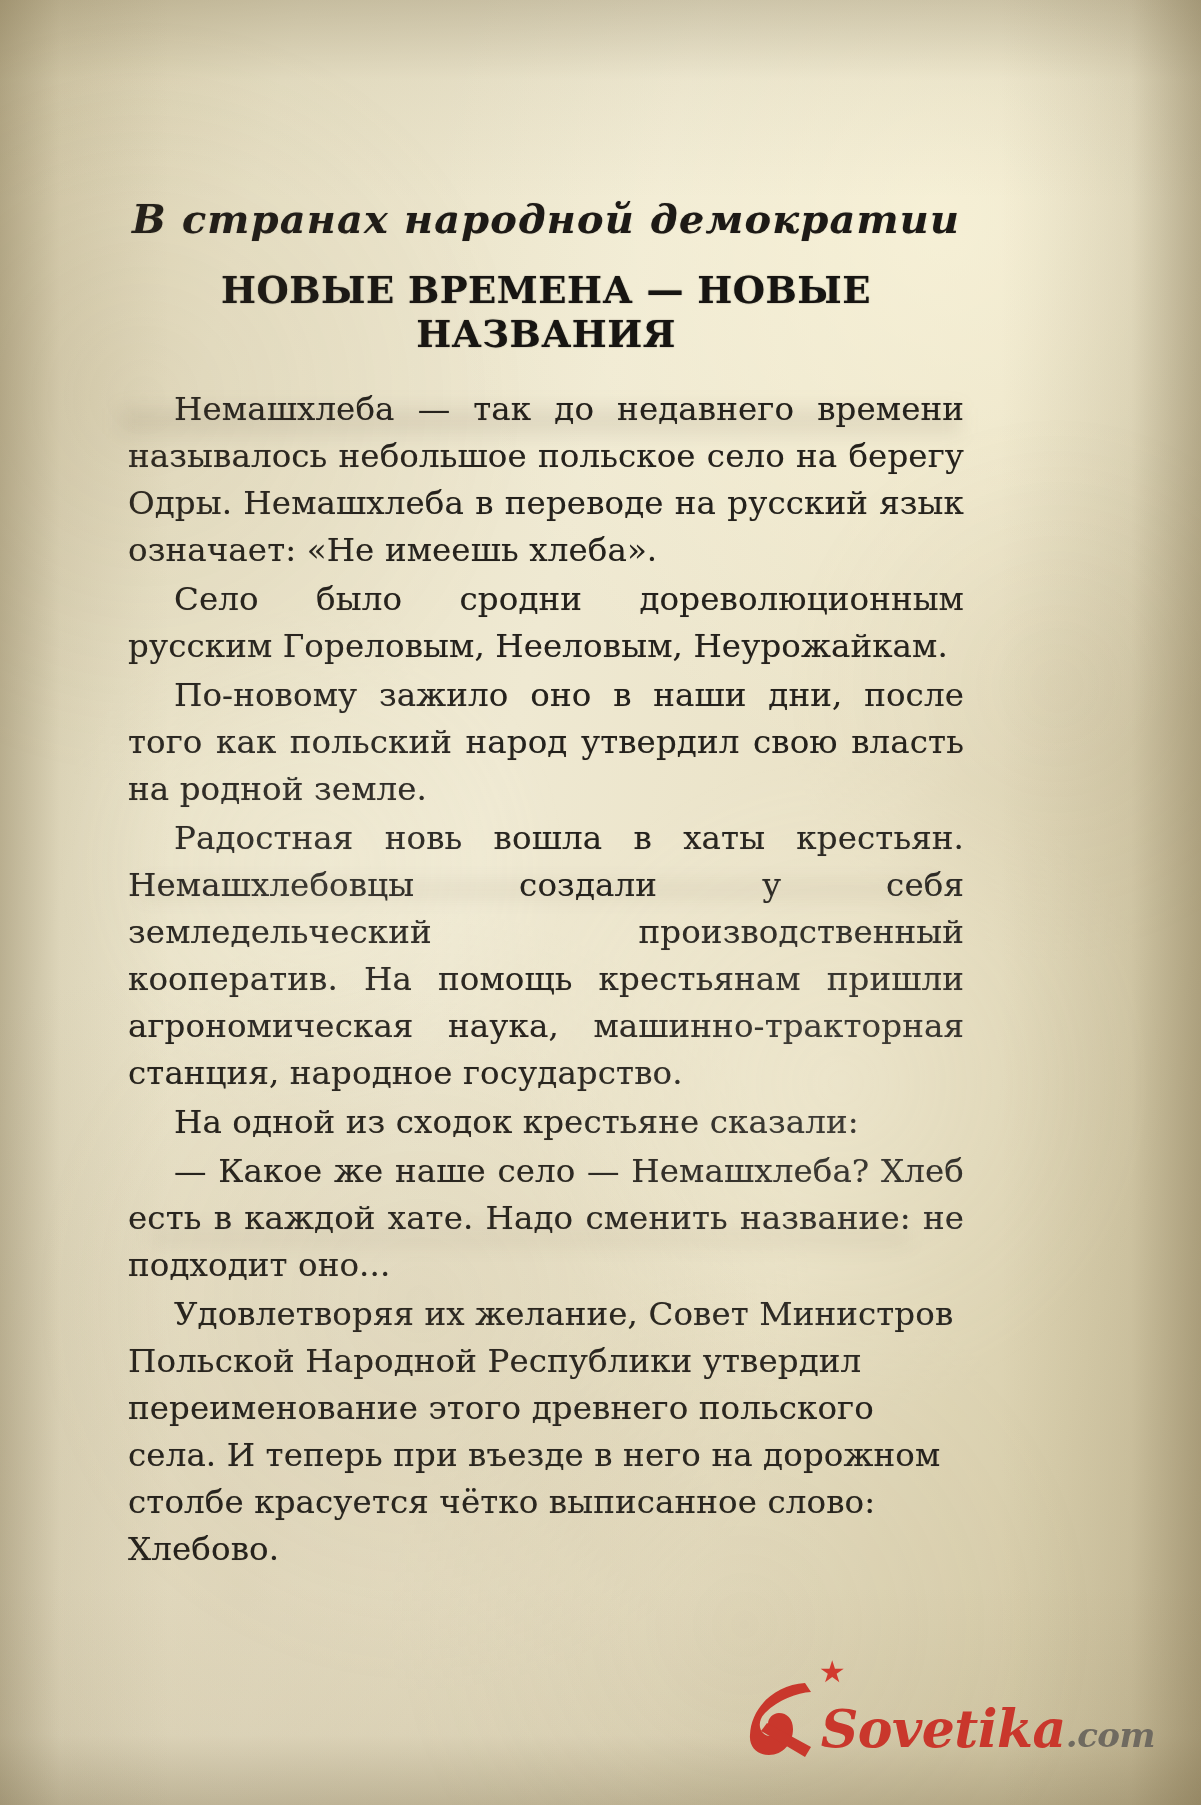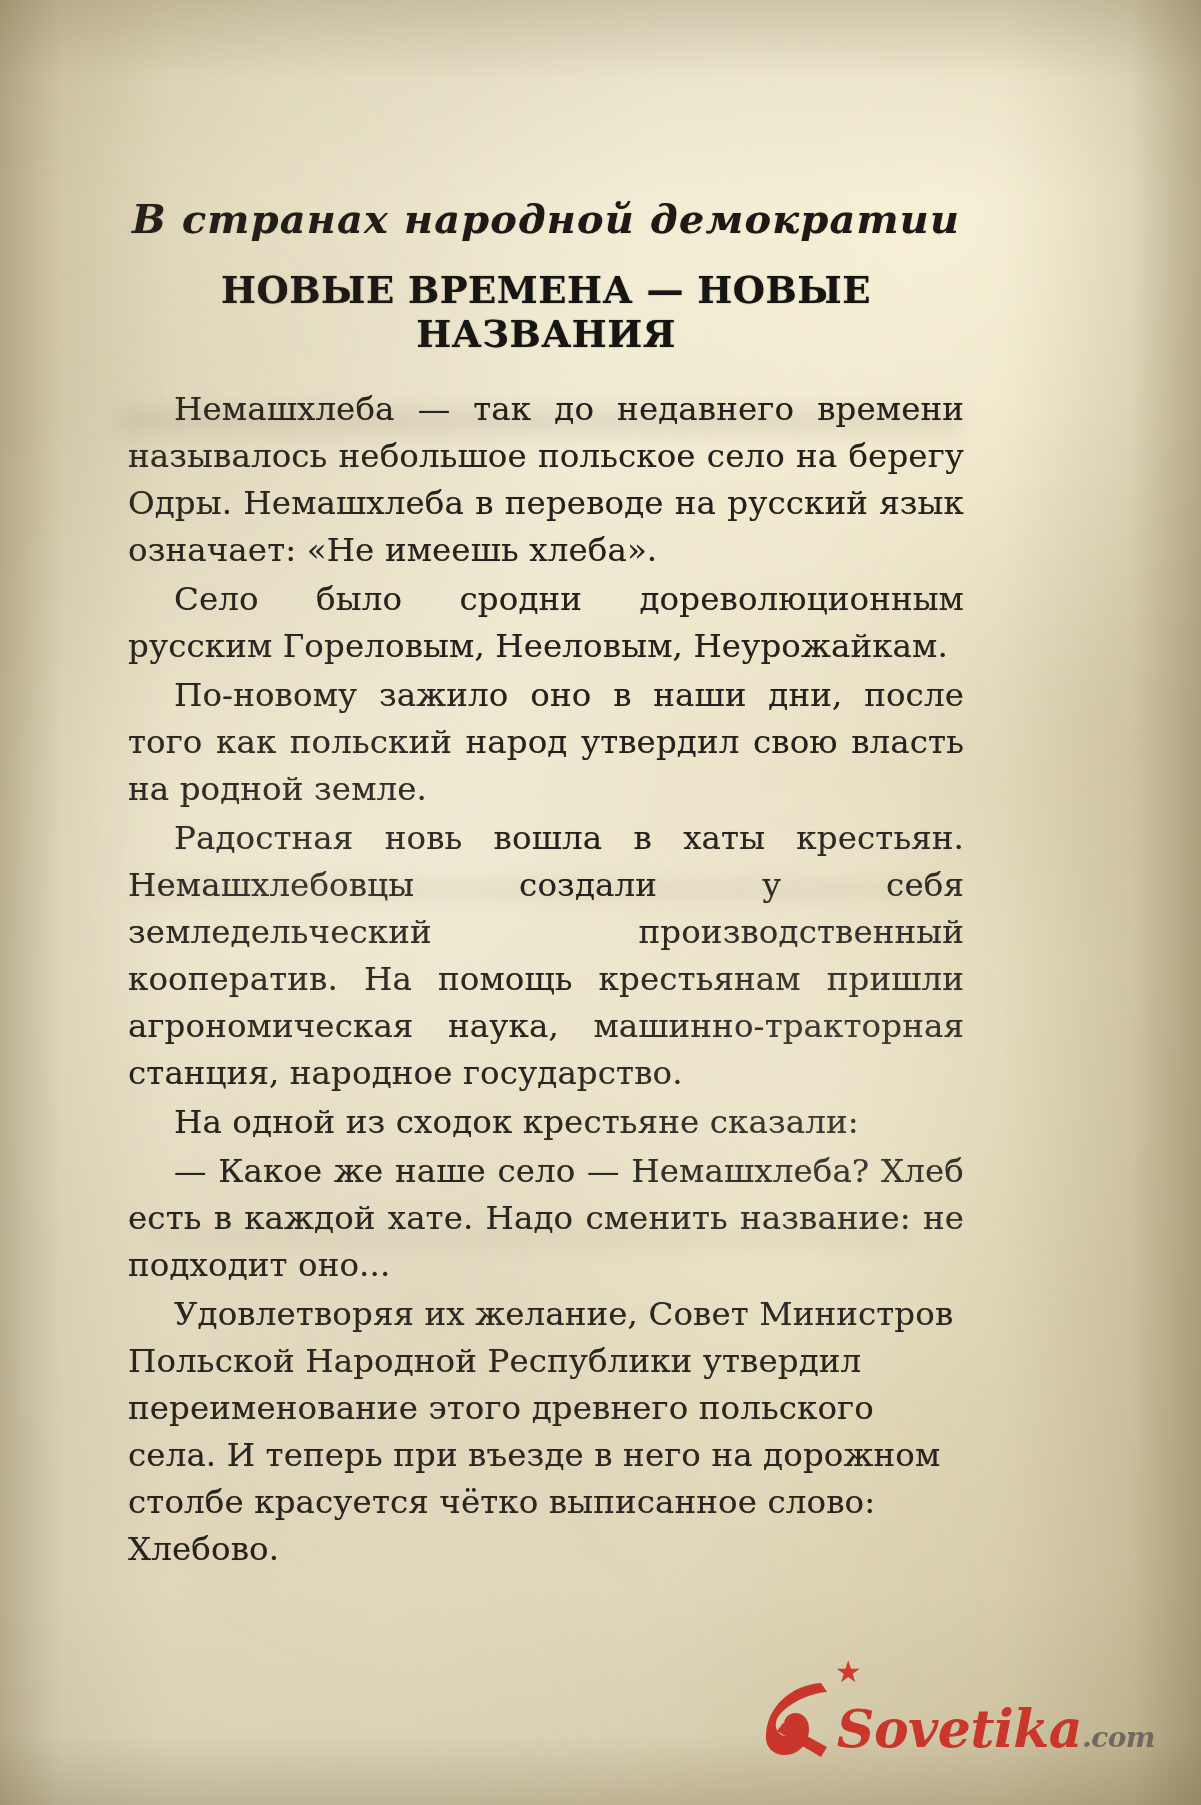--- a/index.html
+++ b/index.html
@@ -150,21 +150,21 @@
     font-size: 52px;
     color: #c9372c;
     letter-spacing: -0.5px;
     line-height: 1;
     padding-bottom: 10px;
   }
   #watermark .wm-text .dotcom {
     color: #6f6a60;
     font-style: italic;
     font-weight: 700;
-    font-size: 28px;
+    font-size: 34px;
   }
 </style>
 </head>
 <body>
 
 <div id="page">
   <div id="grain"></div>
 
   <div class="smudge" id="smudge1"></div>
   <div class="smudge" id="smudge2"></div>

